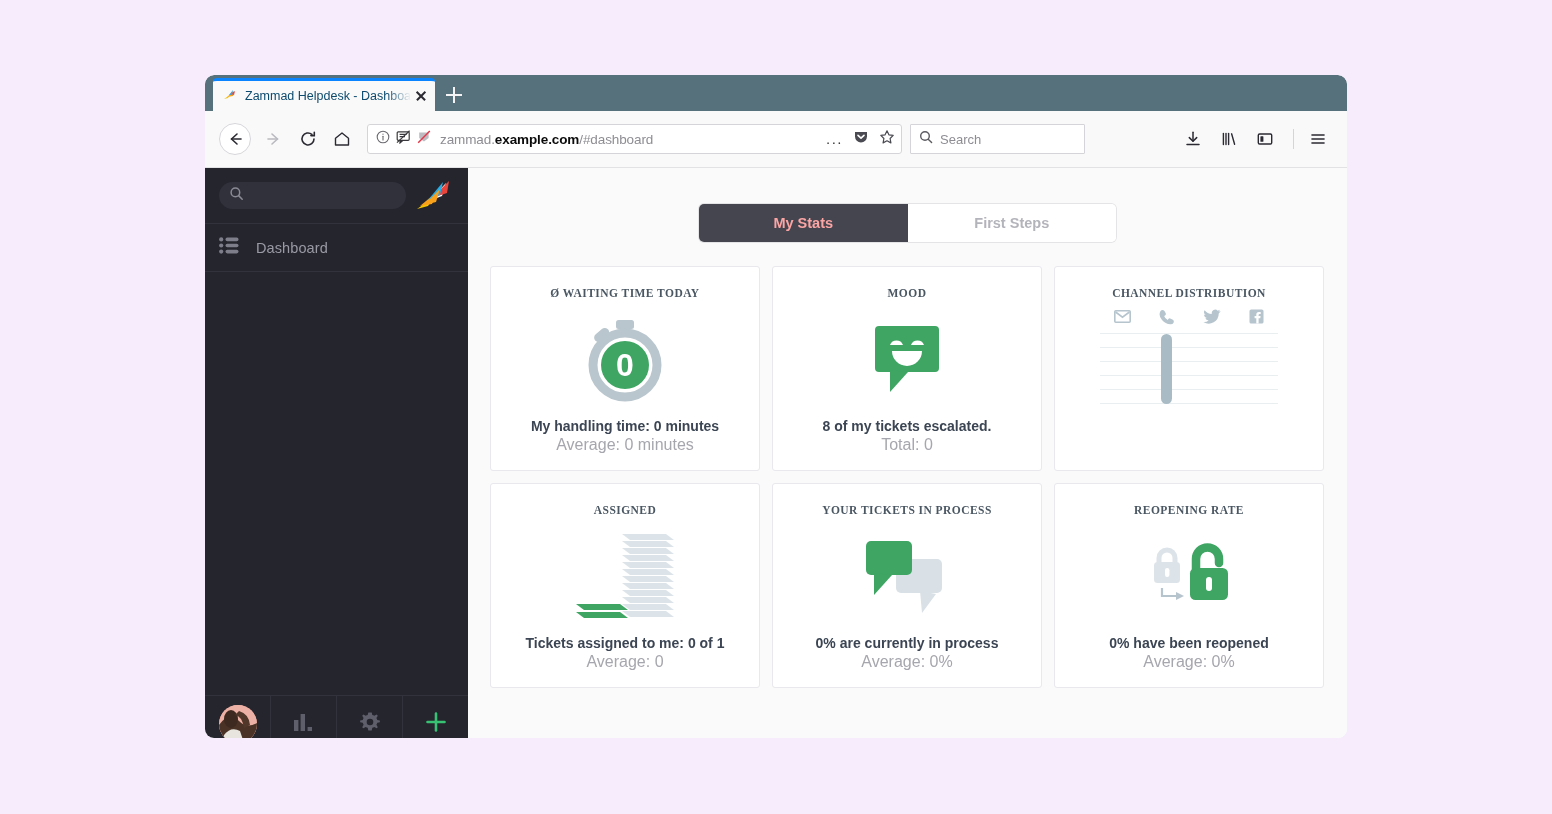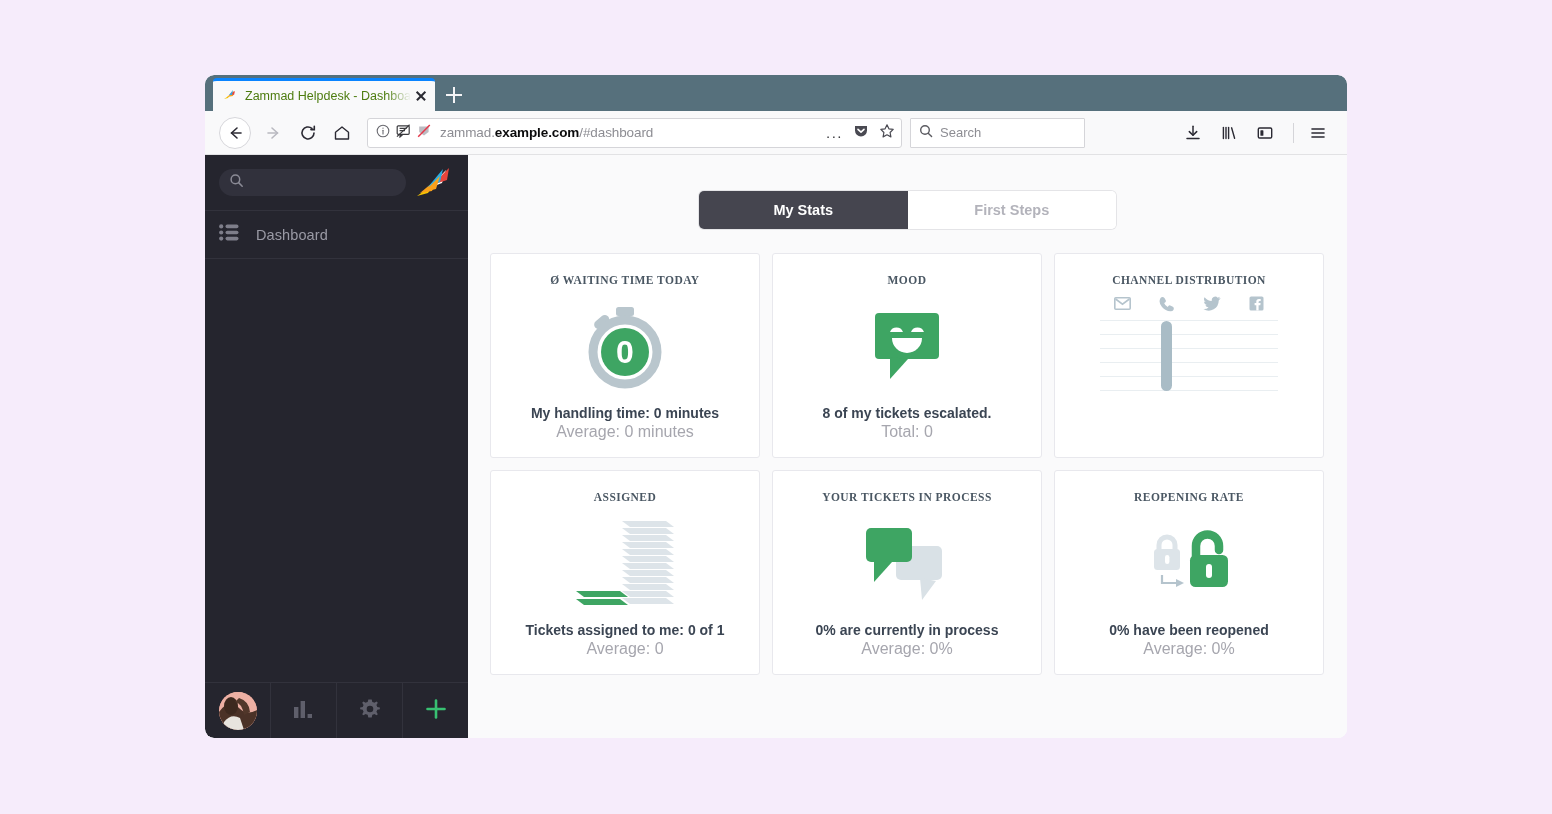--- a/index.html
+++ b/index.html
@@ -39,21 +39,21 @@
   }
   .tab-favicon {
     width: 16px; height: 16px;
     flex: 0 0 16px;
     position: relative;
     margin-right: 7px;
   }
   .tab-title {
     flex: 1 1 auto;
     font-size: 12.5px;
-    color: #4d7c0f;
+    color: #0c4a6e;
     white-space: nowrap;
     overflow: hidden;
     line-height: 30px;
     -webkit-mask-image: linear-gradient(to right, #000 85%, transparent 100%);
     mask-image: linear-gradient(to right, #000 85%, transparent 100%);
   }
   .tab-close {
     flex: 0 0 16px;
     width: 16px; height: 16px;
     position: relative;
@@ -75,21 +75,21 @@
   }
   .newtab::before, .newtab::after {
     content: ""; position: absolute; background: #f4f4f6;
   }
   .newtab::before { left: 5px; top: 11px; width: 16px; height: 2px; }
   .newtab::after  { left: 12px; top: 4px; width: 2px; height: 16px; }
 
   
   .navbar {
     position: relative;
-    height: 44px;
+    height: 57px;
     background: #f9f9fa;
     border-bottom: 1px solid #e2e2e4;
     display: flex; align-items: center;
     padding: 8px 10px;
   }
   .nav-btn {
     width: 30px; height: 30px;
     margin-right: 4px;
     position: relative;
     flex: 0 0 30px;
@@ -227,21 +227,21 @@
     box-shadow: 0 0 0 1px #e4e4e7;
     background: #fff;
   }
   .tab-switch div {
     flex: 1 1 0;
     display: flex; align-items: center; justify-content: center;
     font-size: 14.5px;
     font-weight: 700;
     cursor: pointer;
   }
-  .tab-switch .on  { background: #45454f; color: #ffffff; }
+  .tab-switch .on  { background: #45454f; color: #fca5a5; }
   .tab-switch .off { background: #fff; color: #b3b3bb; }
 
   .grid {
     margin: 24px 0 0 22px;
     width: 840px;
     display: grid;
     grid-template-columns: repeat(3, 270px);
     grid-template-rows: 205px 205px;
     gap: 12px;
   }

